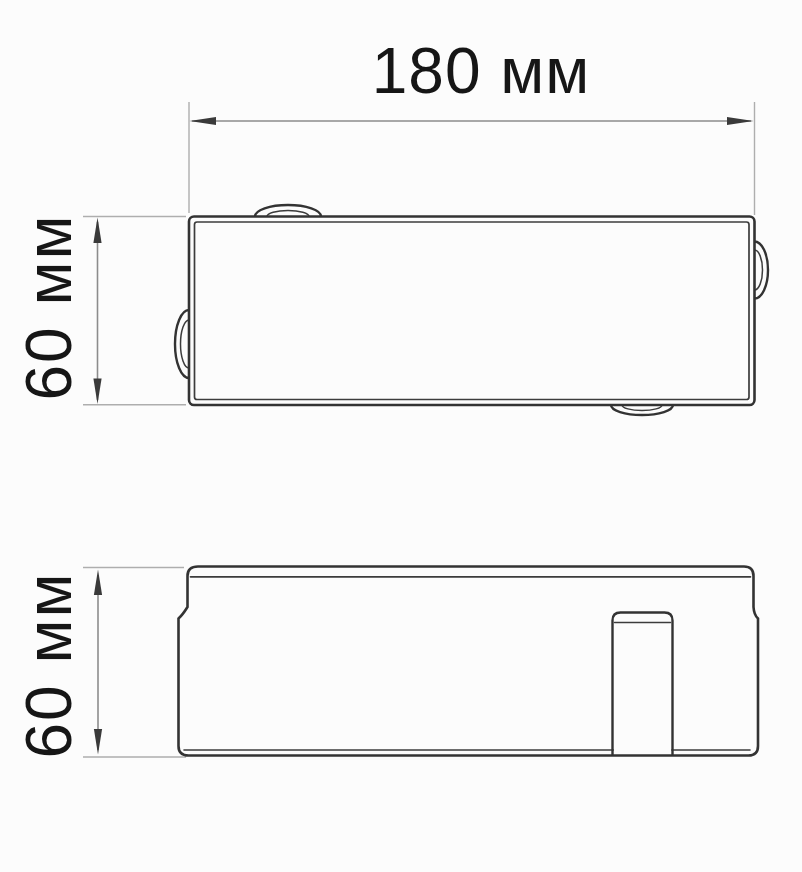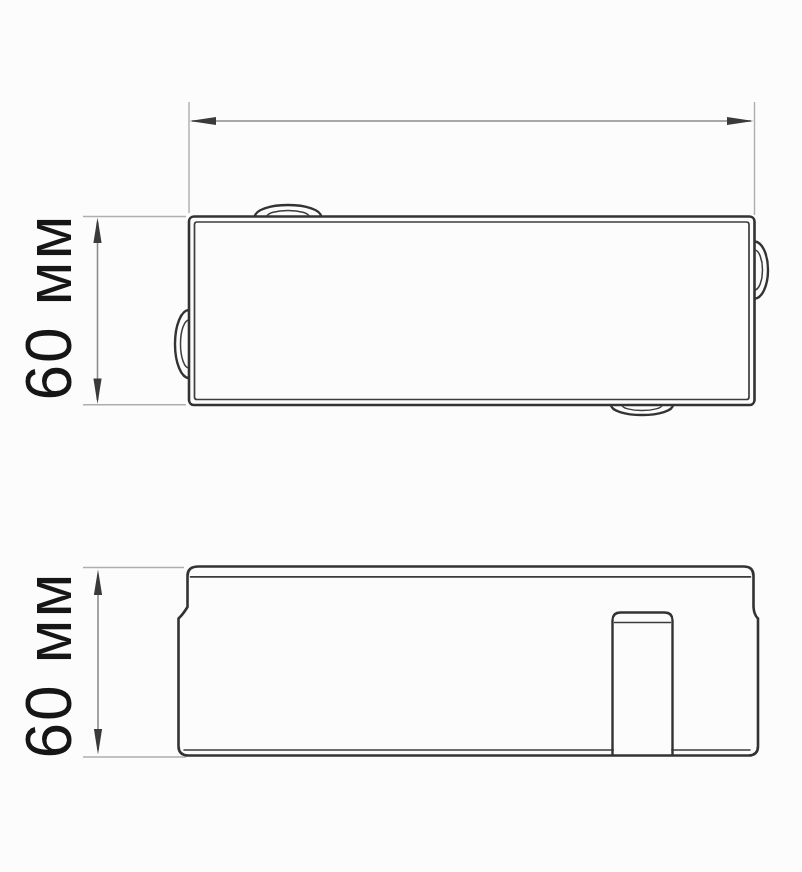--- a/index.html
+++ b/index.html
@@ -93,17 +93,18 @@
       <line x1="190.5" y1="576.8" x2="750.5" y2="576.8" stroke-width="1.7" stroke="#3c3c3c"></line>
       <line x1="184" y1="750" x2="750" y2="750" stroke-width="1.6" stroke="#3c3c3c"></line>
       <path d="M 613.8 754 L 613.8 622 Q 613.8 614 621.5 614 L 663.5 614
                Q 671.3 614 671.3 622 L 671.3 754 Z" fill="#fcfcfc" stroke="none"></path>
       <path d="M 612.5 754.5 L 612.5 620.5 Q 612.5 612.5 620.5 612.5 L 664.5 612.5
                Q 672.5 612.5 672.5 620.5 L 672.5 754.5" stroke-width="2.4"></path>
       <line x1="614.5" y1="622.5" x2="670.5" y2="622.5" stroke-width="1.5" stroke="#3c3c3c"></line>
     </g>
   </svg>
 
+  <div class="dim-label horizontal">180 мм</div>
 
   <div class="dim-label vertical v-top">60 мм</div>
 
   <div class="dim-label vertical v-side">60 мм</div>
 </div>
 
 </body></html>

